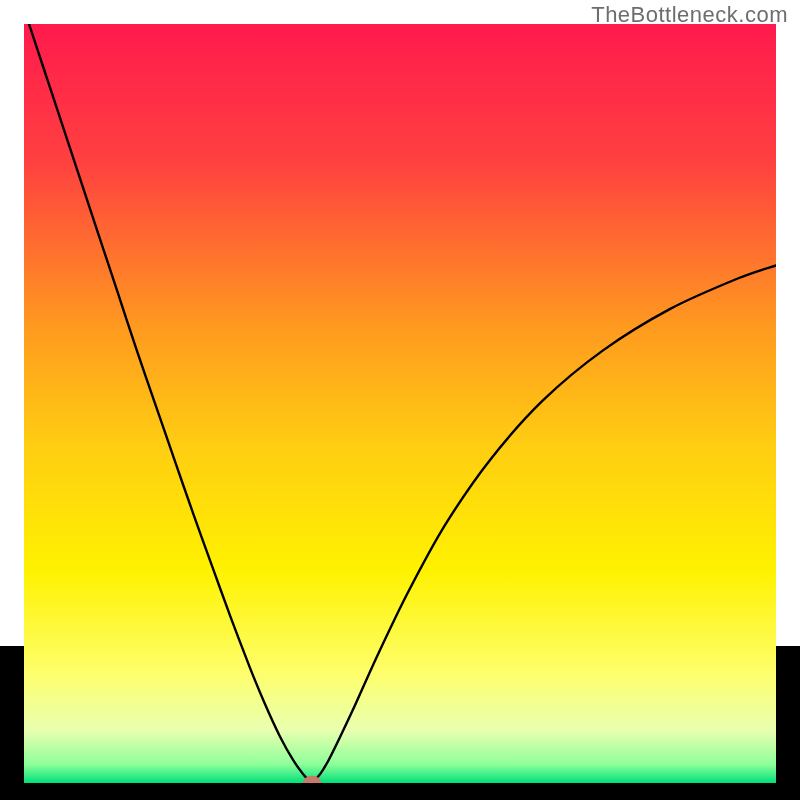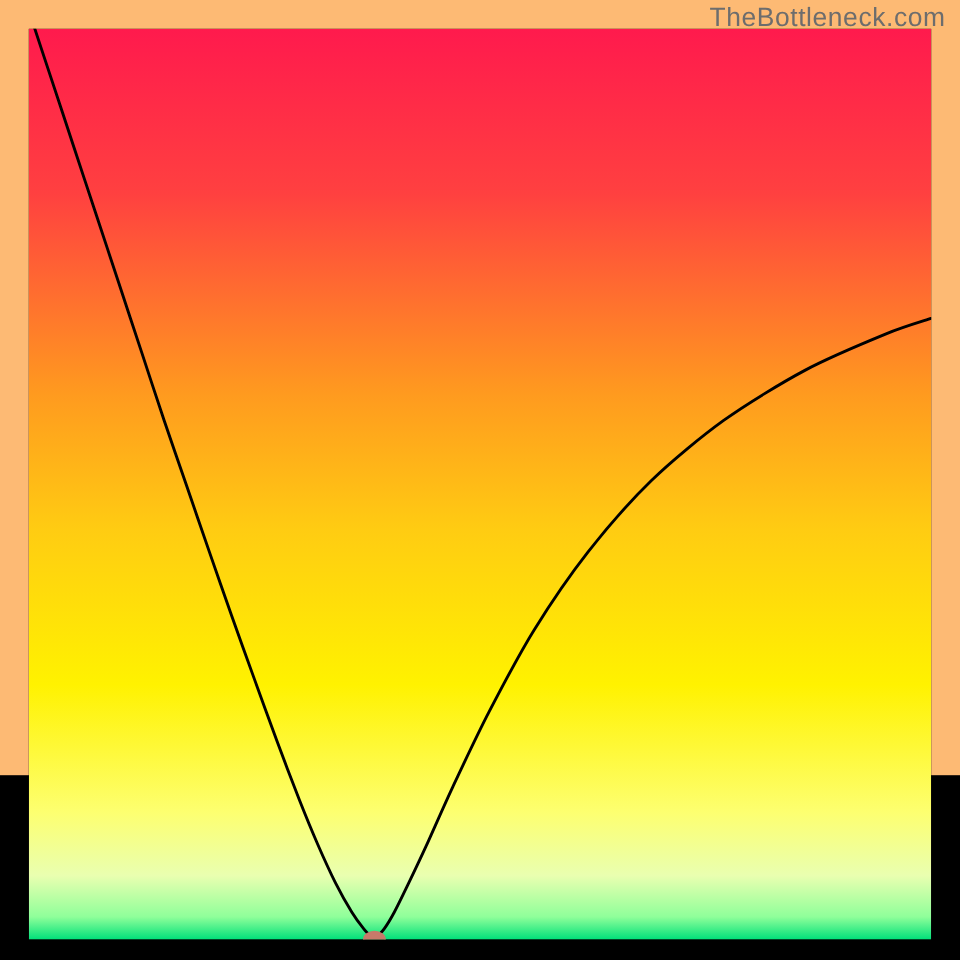--- a/index.html
+++ b/index.html
@@ -8,21 +8,21 @@
     width: 800px;
     height: 800px;
     overflow: hidden;
     background: #000000;
     font-family: Arial, Helvetica, sans-serif;
   }
   .outer {
     position: relative;
     width: 800px;
     height: 646px;
-    background: #fdba74;
+    background: #ffffff;
   }
   .watermark {
     position: absolute;
     top: 2px;
     right: 12px;
     color: #6d6d6d;
     font-size: 22px;
     font-weight: 400;
     letter-spacing: 0.5px;
     z-index: 5;

